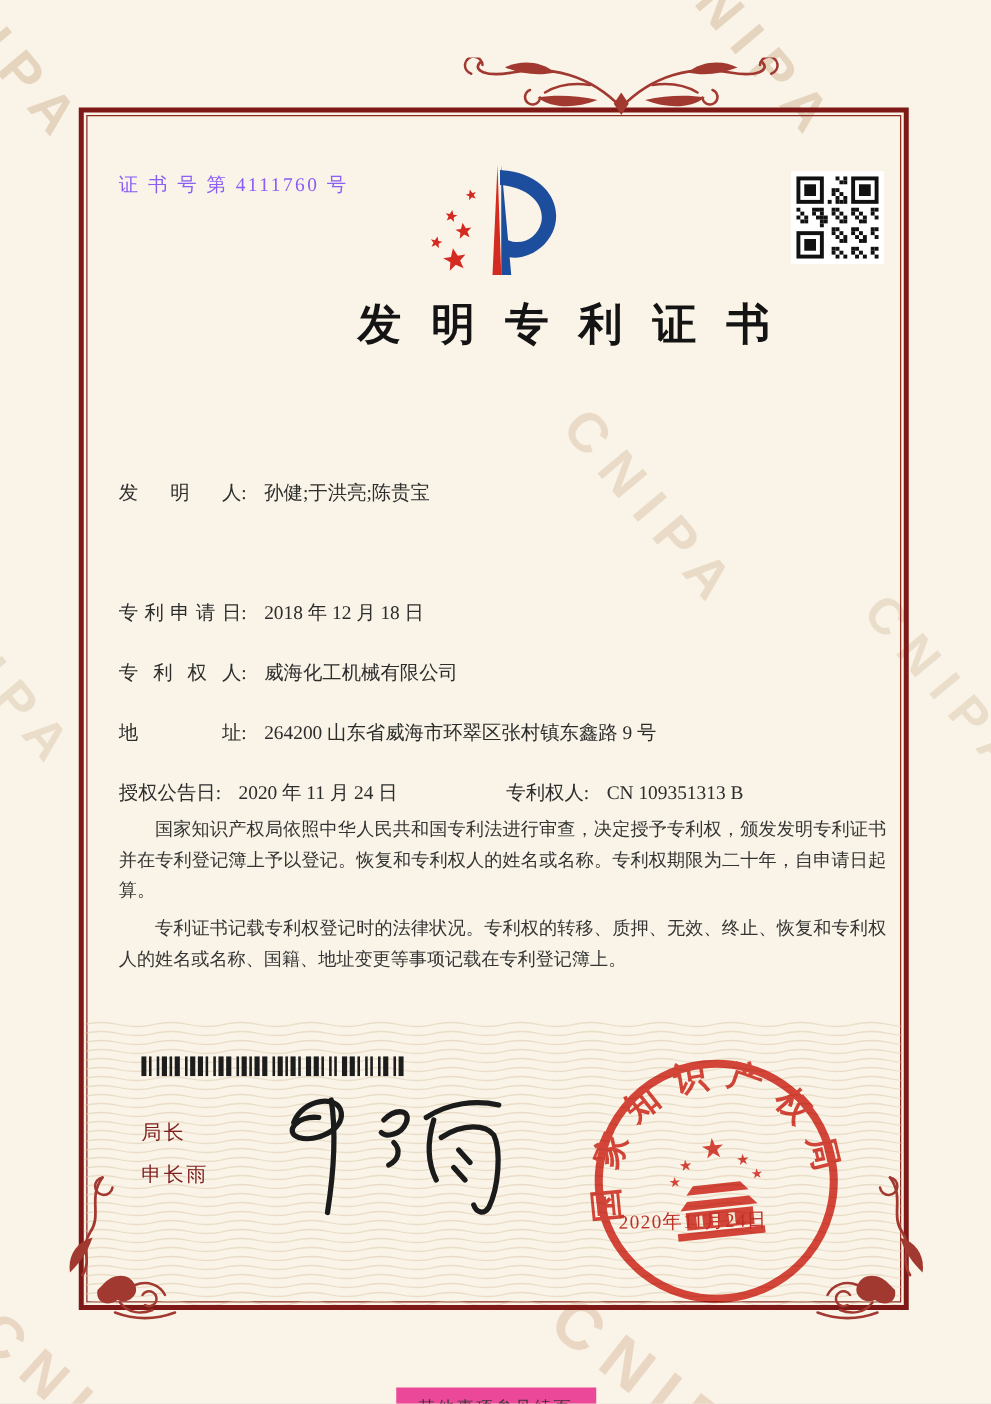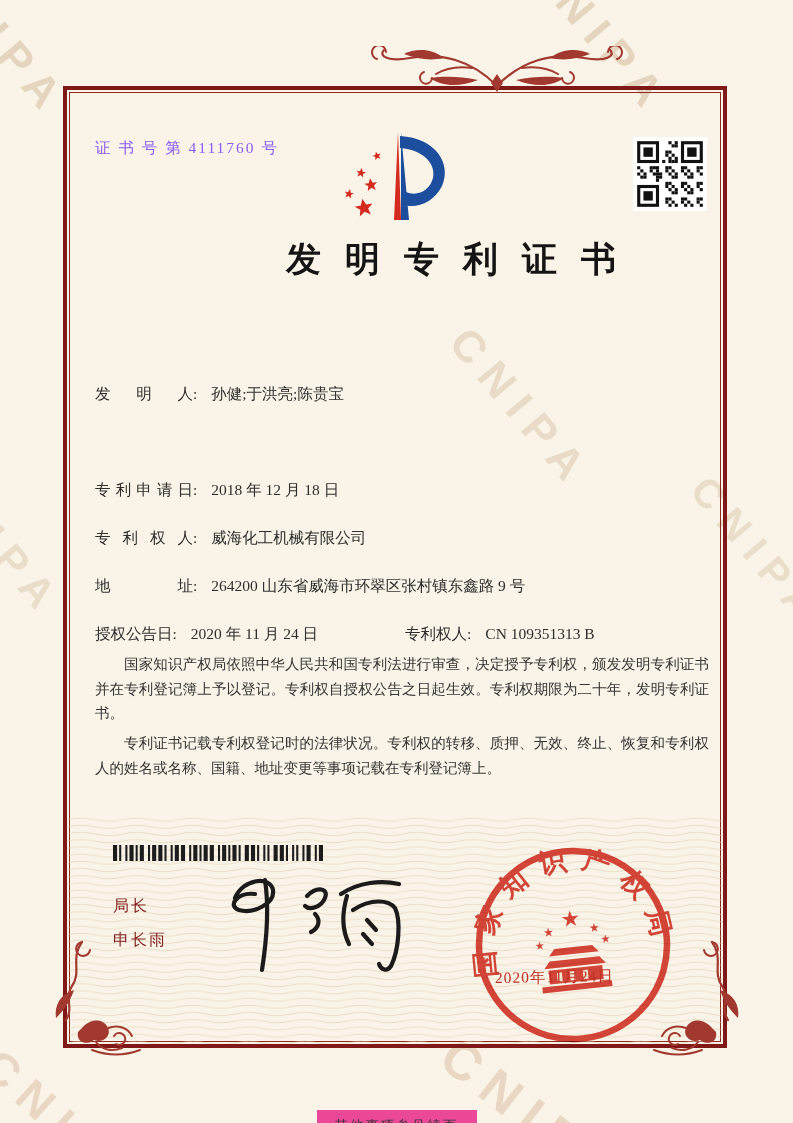--- a/index.html
+++ b/index.html
@@ -282,21 +282,21 @@
     <span class="flabel">地址</span><span class="fcolon">:</span><span>264200 山东省威海市环翠区张村镇东鑫路 9 号</span>
   </div>
   <div class="frow r7">
     <span>授权公告日</span><span class="fcolon">:</span><span>2020 年 11 月 24 日</span>
     <span class="grant-no">
       <span>专利权人</span><span class="fcolon">:</span><span>CN 109351313 B</span>
     </span>
   </div>
 
   <div class="body-text">
-    <p>国家知识产权局依照中华人民共和国专利法进行审查，决定授予专利权，颁发发明专利证书并在专利登记簿上予以登记。专利权自授权公告之日起生效。专利权期限为二十年，发明专利证书。</p>
+    <p>国家知识产权局依照中华人民共和国专利法进行审查，决定授予专利权，颁发发明专利证书并在专利登记簿上予以登记。恢复和专利权人的姓名或名称。专利权期限为二十年，自申请日起算。</p>
     <p>专利证书记载专利权登记时的法律状况。专利权的转移、质押、无效、终止、恢复和专利权人的姓名或名称、国籍、地址变更等事项记载在专利登记簿上。</p>
   </div>
 
   <svg class="barcode" id="bc" preserveAspectRatio="none" viewBox="0 0 204 16">
       <rect x="0" y="0" width="4" height="16" fill="#1c1c1c"></rect>
       <rect x="6" y="0" width="2" height="16" fill="#1c1c1c"></rect>
       <rect x="12" y="0" width="2" height="16" fill="#1c1c1c"></rect>
       <rect x="16" y="0" width="4" height="16" fill="#1c1c1c"></rect>
       <rect x="22" y="0" width="2" height="16" fill="#1c1c1c"></rect>
       <rect x="26" y="0" width="4" height="16" fill="#1c1c1c"></rect>

